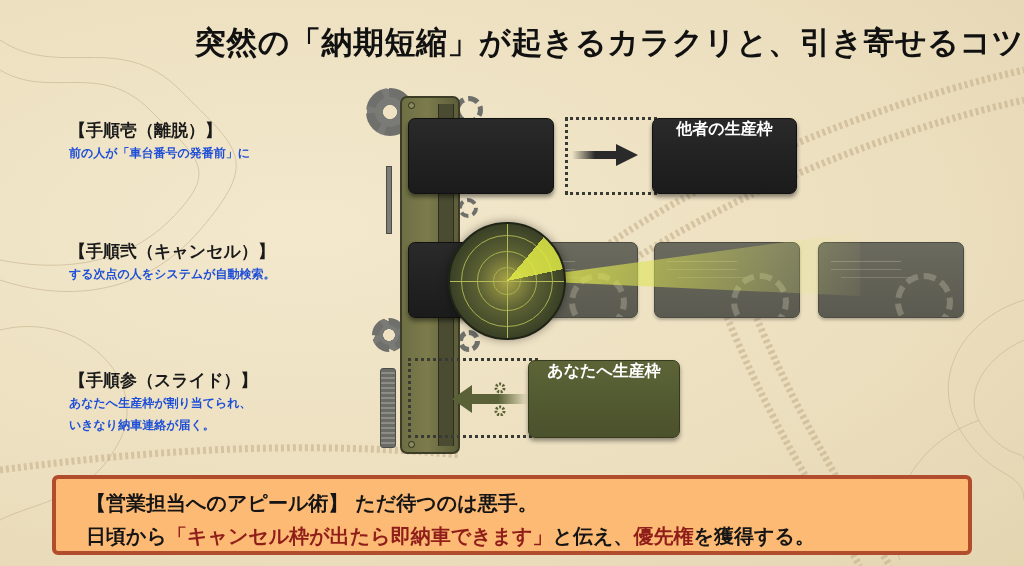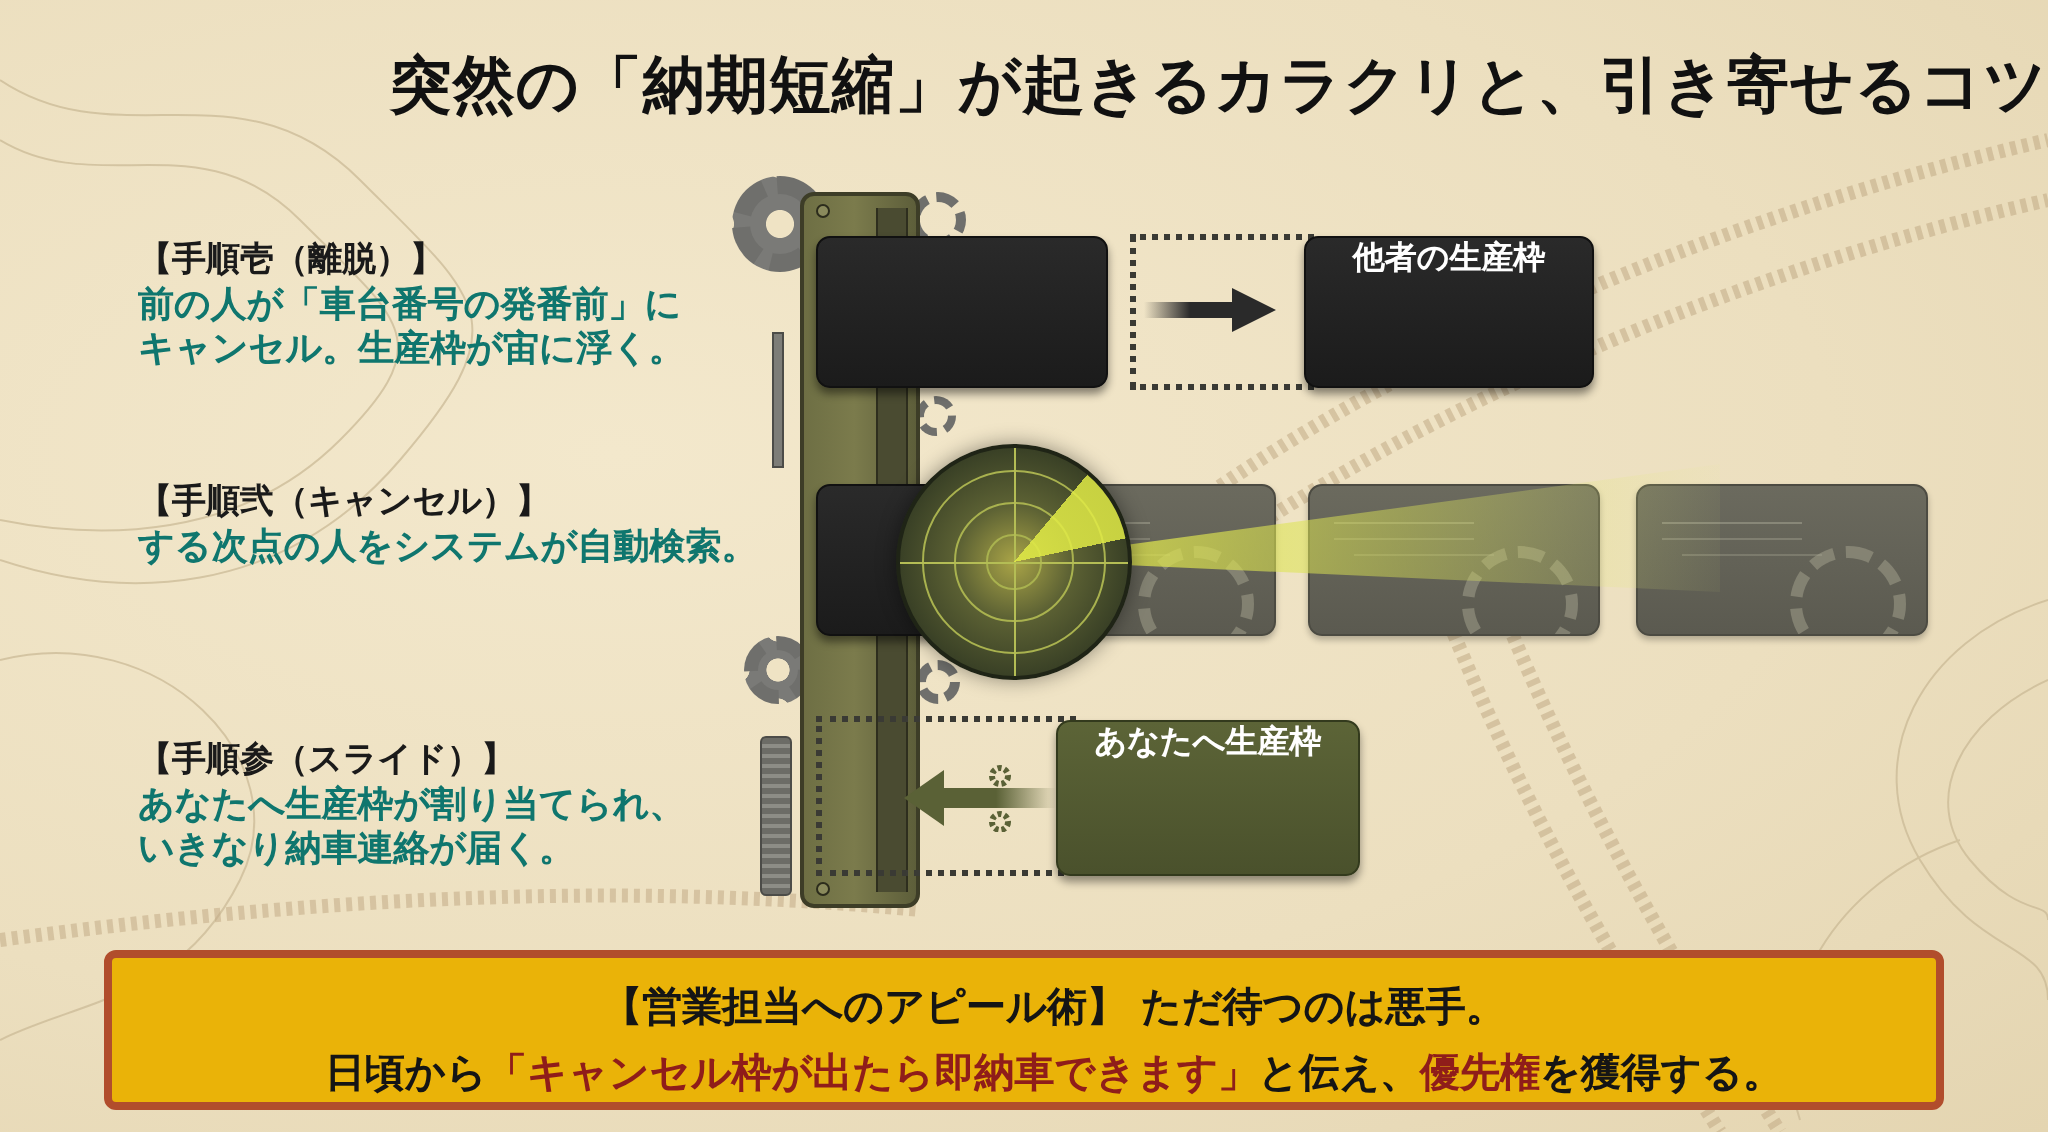--- a/index.html
+++ b/index.html
@@ -16,21 +16,21 @@
       radial-gradient(ellipse at 30% 40%, #f3e8cc 0%, #ecdfbf 60%, #e4d5b1 100%);
   }
   .bg svg { position:absolute; inset:0; }
   .title {
     position:absolute; left:0; top:22px; width:1024px;
     text-align:right; font-weight:bold; font-size:31px; letter-spacing:0.5px;
     color:#111; white-space:nowrap;
   }
   .step { position:absolute; left:58px; width:320px;margin-left:11px; }
   .step .head { font-weight:bold; font-size:17px; line-height:24px; color:#1a1a1a; }
-  .step .body { font-weight:bold; font-size:18px; line-height:22px; color:#0f766e; white-space:nowrap; }
+  .step .body { font-weight:bold; font-size:12px; line-height:22px; color:#1d4ed8; white-space:nowrap; }
   #step1 { top:118px; }
   #step2 { top:239px; }
   #step3 { top:368px; }
 
   .abs { position:absolute; }
   .column {
     left:400px; top:96px; width:60px; height:358px;
     background:linear-gradient(90deg,#6e6f44 0%,#7b7b4c 45%,#5d5e3a 100%);
     border:2px solid #3d3d27; border-radius:7px;
   }
@@ -100,23 +100,22 @@
 
   .arrow-right { position:absolute; left:572px; top:144px; width:66px; height:22px; }
   .box.olive {
     left:528px; top:360px; width:152px; height:78px;
     background:linear-gradient(180deg,#5c6437,#4a512c);
     border:1px solid #333a1d; box-shadow:0 3px 4px rgba(0,0,0,.4);
   }
   .arrow-left { position:absolute; left:452px; top:382px; width:80px; height:34px; }
   .tip {
     position:absolute; left:52px; top:475px; width:920px; height:80px;
-    background:#eab308; border:4px solid #b14d2c; border-radius:6px;
+    background:#fdba74; border:4px solid #b14d2c; border-radius:6px;
     padding:8px 0 0 30px;
-    text-align:center;
   }
   .tip .line { font-weight:bold; font-size:20px; line-height:33px; color:#151515; white-space:nowrap; }
   .tip .red { color:#8f1d1a; }
 </style>
 </head>
 <body>
 
 <div class="bg">
   <svg width="1024" height="566" viewBox="0 0 1024 566">
     <g fill="none" stroke="#c9b894" stroke-width="1" opacity="0.7">
@@ -135,21 +134,20 @@
       <path d="M0 470 C150 450 300 440 460 455"></path>
     </g>
   </svg>
 </div>
 
 <h1 class="title">突然の「納期短縮」が起きるカラクリと、引き寄せるコツ</h1>
 
 <div class="step" id="step1">
   <div class="head">【手順壱（離脱）】</div>
   <div class="body">前の人が「車台番号の発番前」に</div>
-  <div class="body">キャンセル。生産枠が宙に浮く。</div>
 </div>
 <div class="step" id="step2">
   <div class="head">【手順弐（キャンセル）】</div>
   <div class="body">する次点の人をシステムが自動検索。</div>
 </div>
 <div class="step" id="step3">
   <div class="head">【手順参（スライド）】</div>
   <div class="body">あなたへ生産枠が割り当てられ、</div>
   <div class="body">いきなり納車連絡が届く。</div>
 </div>

